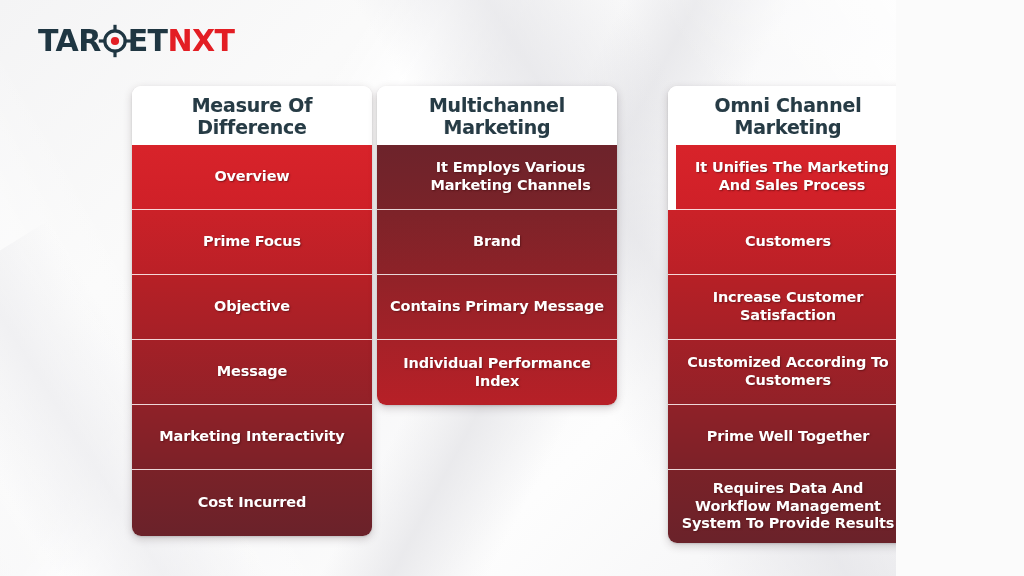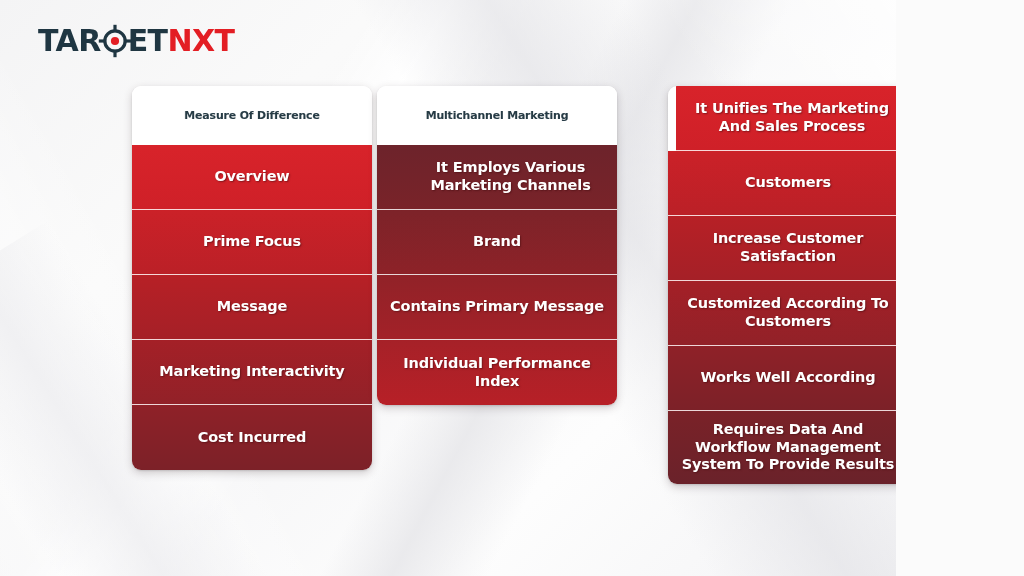--- a/index.html
+++ b/index.html
@@ -88,21 +88,21 @@
     display: flex;
     align-items: center;
     justify-content: center;
     text-align: center;
     padding: 0 6px;
     box-sizing: border-box;
   }
   .card-header-text {
     font-family: "DejaVu Sans", sans-serif;
     font-weight: bold;
-    font-size: 11px;
+    font-size: 19px;
     color: #263b45;
     letter-spacing: -0.2px;
     text-shadow: 1px 1px 0 rgba(255,255,255,0.9), -0.5px -0.5px 0 rgba(120,130,136,0.35);
   }
 
   .card-body { display: block; }
 
   .cell {
     position: relative;
     display: flex;
@@ -186,20 +186,23 @@
       <span class="card-header-text">Measure Of Difference</span>
     </div>
     <div class="card-body">
       <div class="cell h-std">
           <span class="cell-text">Overview</span>
         </div>
       <div class="cell h-std">
           <span class="cell-text">Prime Focus</span>
         </div>
       <div class="cell h-std">
+          <span class="cell-text">Objective</span>
+        </div>
+      <div class="cell h-std">
           <span class="cell-text">Message</span>
         </div>
       <div class="cell h-std">
           <span class="cell-text">Marketing Interactivity</span>
         </div>
       <div class="cell h-std">
           <span class="cell-text">Cost Incurred</span>
         </div>
     </div>
   </div>
@@ -218,35 +221,38 @@
       <div class="cell h-std">
           <span class="cell-text">Contains Primary Message</span>
         </div>
       <div class="cell h-std">
           <span class="cell-text">Individual Performance Index</span>
         </div>
     </div>
   </div>
 
   <div class="card" id="card-3">
+    <div class="card-header">
+      <span class="card-header-text">Omni Channel Marketing</span>
+    </div>
     <div class="card-body">
       <div class="cell h-std">
           <span class="cell-text">It Unifies The Marketing And Sales Process</span>
         </div>
       <div class="cell h-std">
           <span class="cell-text">Customers</span>
         </div>
       <div class="cell h-std">
           <span class="cell-text">Increase Customer Satisfaction</span>
         </div>
       <div class="cell h-std">
           <span class="cell-text">Customized According To Customers</span>
         </div>
       <div class="cell h-std">
-          <span class="cell-text">Works Well According</span>
+          <span class="cell-text">Prime Well Together</span>
         </div>
       <div class="cell h-std">
           <span class="cell-text">Requires Data And Workflow Management System To Provide Results</span>
         </div>
     </div>
   </div>
 
 </div>
 
 </body></html>

